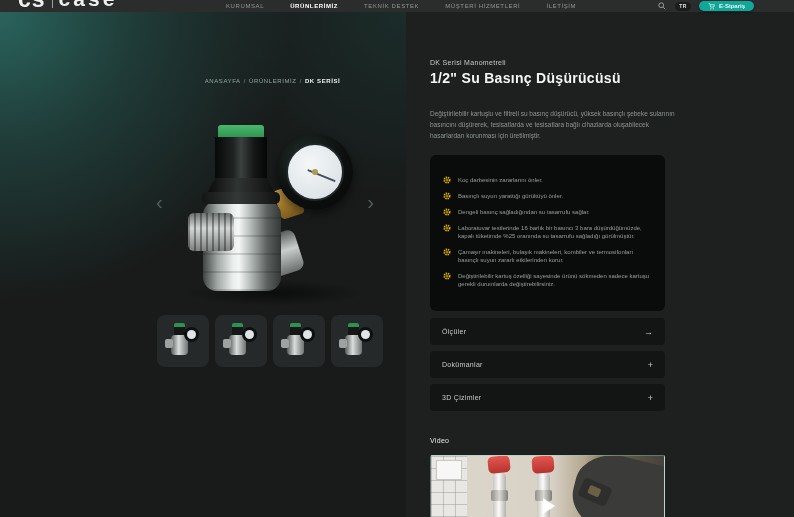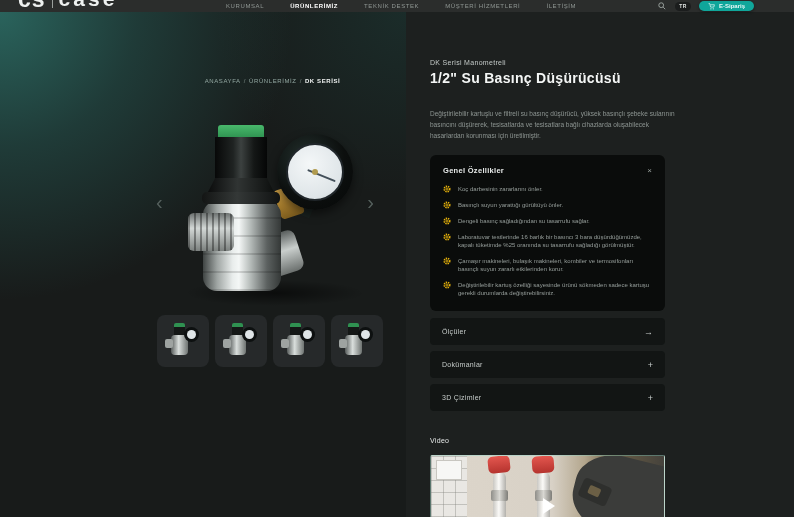--- a/index.html
+++ b/index.html
@@ -213,24 +213,20 @@
           <div class="t-gauge"></div>
       </div>
     </div>
   </div>
 
   <div class="series">DK Serisi Manometreli</div>
   <div class="title">1/2" Su Basınç Düşürücüsü</div>
   <div class="desc">Değiştirilebilir kartuşlu ve filtreli su basınç düşürücü, yüksek basınçlı şebeke sularının basıncını düşürerek, tesisatlarda ve tesisatlara bağlı cihazlarda oluşabilecek hasarlardan korunması için üretilmiştir.</div>
 
   <div class="features-card">
-    <div class="features-head">
-      <span class="features-title">Genel Özellikler</span>
-      <span class="features-close">×</span>
-    </div>
     <ul class="features-list">
       <li>
         <svg class="gear" width="8" height="8" viewBox="0 0 12 12">
             <circle cx="6" cy="6" r="4" fill="none" stroke="#e9b40b" stroke-width="2.6" stroke-dasharray="2 1.3"></circle>
             <circle cx="6" cy="6" r="1.5" fill="none" stroke="#e9b40b" stroke-width="1.2"></circle>
           </svg>
         <span>Koç darbesinin zararlarını önler.</span>
       </li>
       <li>
         <svg class="gear" width="8" height="8" viewBox="0 0 12 12">

